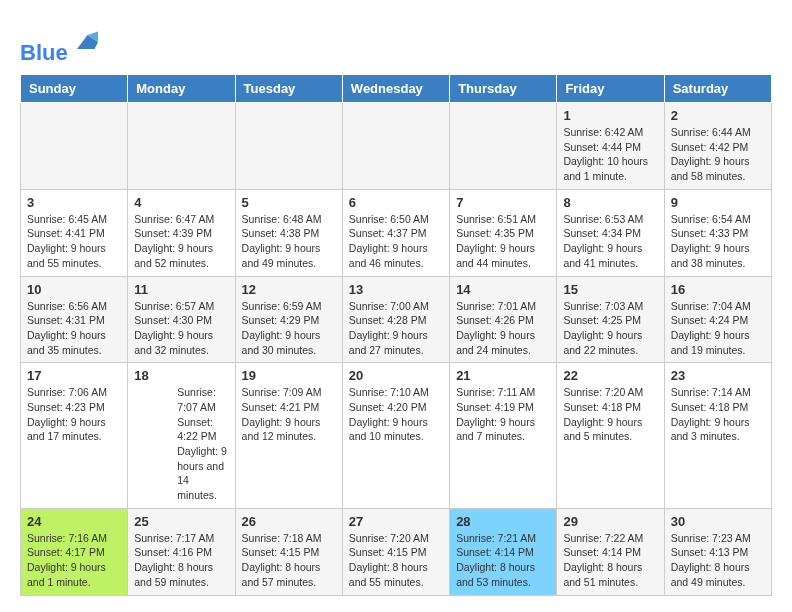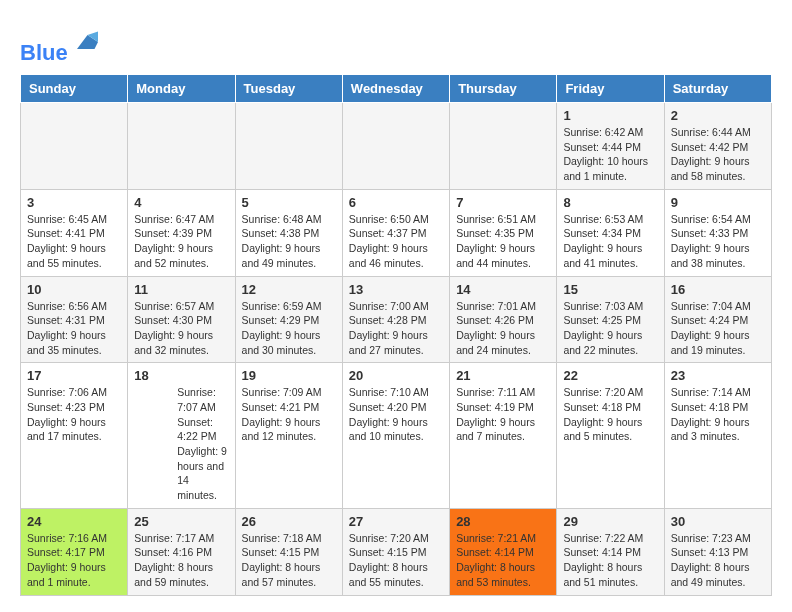--- a/index.html
+++ b/index.html
@@ -293,21 +293,21 @@
           <div class="day-info" style="white-space: pre-line;">Sunrise: 7:18 AM
 Sunset: 4:15 PM
 Daylight: 8 hours and 57 minutes.</div>
         </td>
         <td style="background: rgb(245, 245, 245);">
           <span class="day-num">27</span>
           <div class="day-info" style="white-space: pre-line;">Sunrise: 7:20 AM
 Sunset: 4:15 PM
 Daylight: 8 hours and 55 minutes.</div>
         </td>
-        <td style="background: #f97316;">
+        <td style="background: #7dd3fc;">
           <span class="day-num">28</span>
           <div class="day-info" style="white-space: pre-line;">Sunrise: 7:21 AM
 Sunset: 4:14 PM
 Daylight: 8 hours and 53 minutes.</div>
         </td>
         <td style="background: rgb(245, 245, 245);">
           <span class="day-num">29</span>
           <div class="day-info" style="white-space: pre-line;">Sunrise: 7:22 AM
 Sunset: 4:14 PM
 Daylight: 8 hours and 51 minutes.</div>

